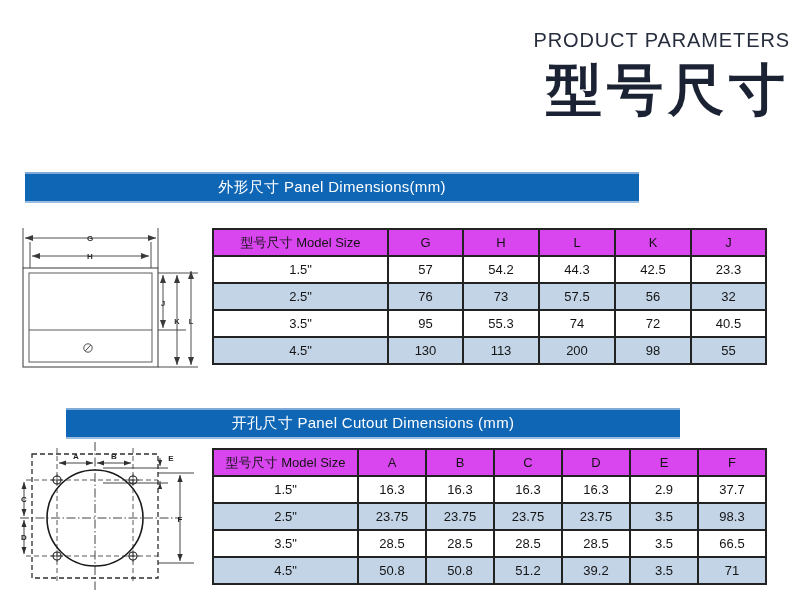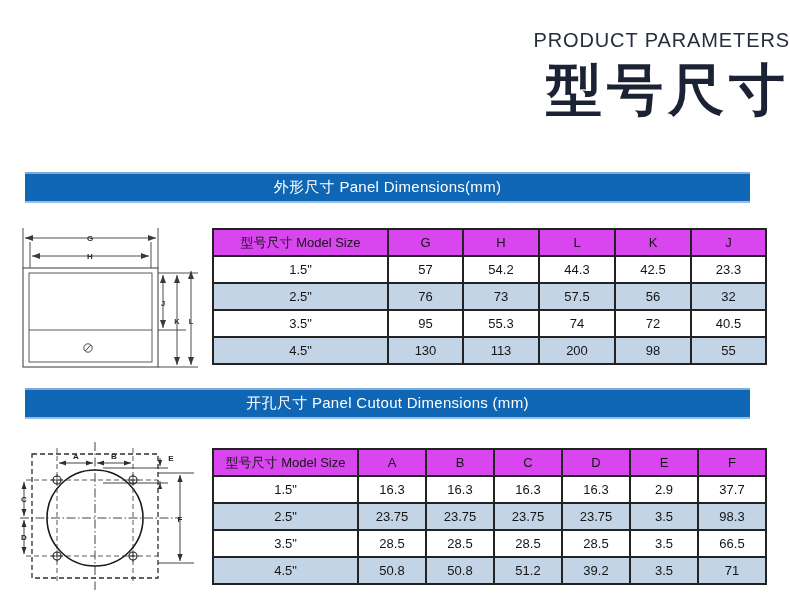--- a/index.html
+++ b/index.html
@@ -35,35 +35,35 @@
     letter-spacing: 5px;
     line-height: 1.15;
     margin-top: 8px;
     font-family: "DejaVu Sans", "Liberation Sans", sans-serif;
   }
 
   
   .section-bar {
     position: absolute;
     left: 25px;
-    width: 725px;
+    width: 614px;
     height: 31px;
     background: #0f66b5;
     border-top: 2px solid #7fa9d6;
     border-bottom: 2px solid #9dbde0;
     box-sizing: border-box;
     color: #ffffff;
     font-size: 15px;
     display: flex;
     align-items: center;
     justify-content: center;
     letter-spacing: 0.3px;
   }
   #bar-1 { top: 172px; }
-  #bar-2 { top: 388px; }
+  #bar-2 { top: 408px; margin-left: 41px; }
 
   
   .param-table {
     position: absolute;
     border-collapse: collapse;
     table-layout: fixed;
     background: #ffffff;
   }
   .param-table td, .param-table th {
     border: 2px solid #222222;

